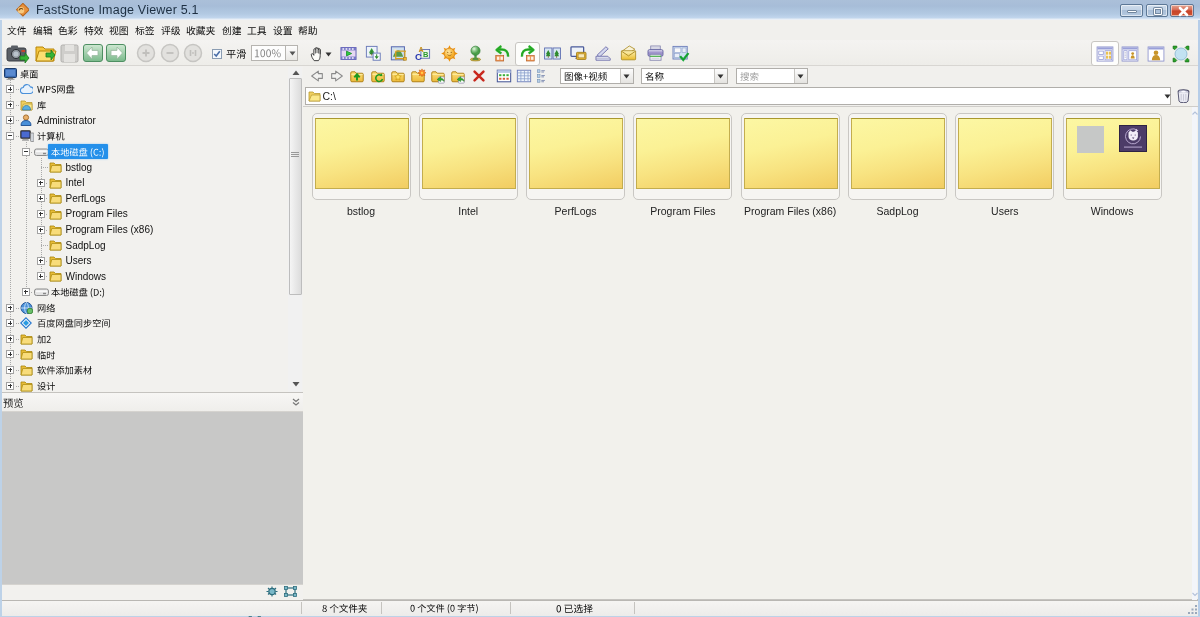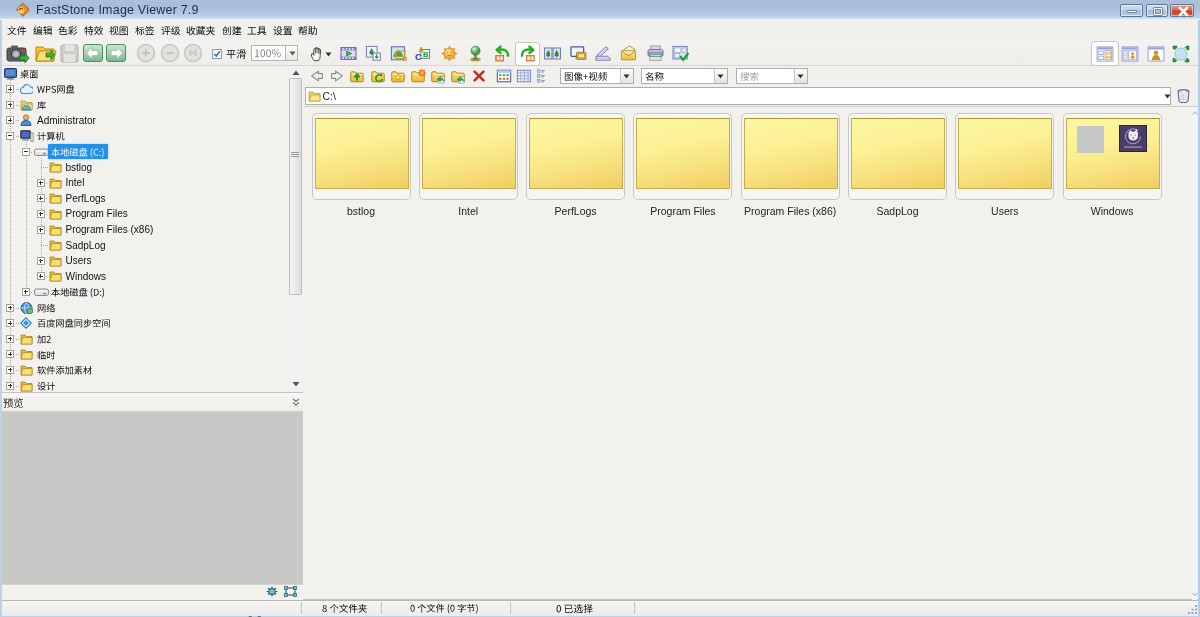--- a/index.html
+++ b/index.html
@@ -5,21 +5,21 @@
  font-family:"Liberation Sans",sans-serif;background:#f0efec}
 .abs{position:absolute}
 svg{display:block}
 </style></head><body>
 <div class="" style="position:absolute;left:0px;top:0px;width:1200px;height:20px;background:linear-gradient(#abc0d9 0%,#a7bdd8 30%,#b3cae3 70%,#c0d5ec 88%,#e2ebf5 96%,#f4f6f9 100%);"></div>
 <svg class="abs" style="left:13px;top:3px" width="16" height="15" viewBox="0 0 16 15">
 <rect x="4.5" y="1" width="9" height="9" transform="rotate(45 8 7.2)" fill="#e8903a" stroke="#b5641c" stroke-width="1"></rect>
 <circle cx="8" cy="7.2" r="3.2" fill="#f7c97f"></circle>
     <path d="M6 7.5a2.2 2.2 0 0 1 4-1" stroke="#7a4a12" stroke-width="1.1" fill="none"></path>
   </svg>
-<div class="" style="position:absolute;left:36px;top:3px;width:300px;height:14px;font-size:12.5px;color:#1d2f42;line-height:14px;letter-spacing:0.2px;">FastStone Image Viewer 7.9</div>
+<div class="" style="position:absolute;left:36px;top:3px;width:300px;height:14px;font-size:12.5px;color:#1d2f42;line-height:14px;letter-spacing:0.2px;">FastStone Image Viewer 5.1</div>
 <div class="abs" style="left:1119.5px;top:4px;width:23px;height:12.5px;background:linear-gradient(#cfdceb 0%,#c2d3e6 45%,#aabfd8 50%,#b4c9e0 100%);border:1px solid #5d7896;border-radius:2px;box-shadow:inset 0 0 0 1px rgba(255,255,255,.55)">
     <div style="position:absolute;left:6px;top:4.5px;width:10px;height:3px;background:#fdfeff;border:1px solid #70859d;border-radius:1px"></div>
   </div>
 <div class="abs" style="left:1146px;top:4px;width:22px;height:12.5px;background:linear-gradient(#cfdceb 0%,#c2d3e6 45%,#aabfd8 50%,#b4c9e0 100%);border:1px solid #5d7896;border-radius:2px;box-shadow:inset 0 0 0 1px rgba(255,255,255,.55)">
     <div style="position:absolute;left:6.5px;top:2.5px;width:8px;height:7px;border:1.5px solid #fff;border-radius:1px;box-shadow:0 0 0 1px #7489a1,inset 0 0 0 1px #7489a1"></div>
   </div>
 <div class="abs" style="left:1170px;top:4px;width:24px;height:12.5px;background:linear-gradient(#e2a794 0%,#d9705a 40%,#c8442a 55%,#cd5230 100%);border:1px solid #5d7896;border-radius:2px;box-shadow:inset 0 0 0 1px rgba(255,255,255,.55)">
     <svg style="position:absolute;left:5.5px;top:1px" width="13" height="11" viewBox="0 0 13 11">
       <path d="M3 2 L10 9 M10 2 L3 9" stroke="#fff" stroke-width="2.6" fill="none" stroke-linecap="round"></path>
     </svg>

